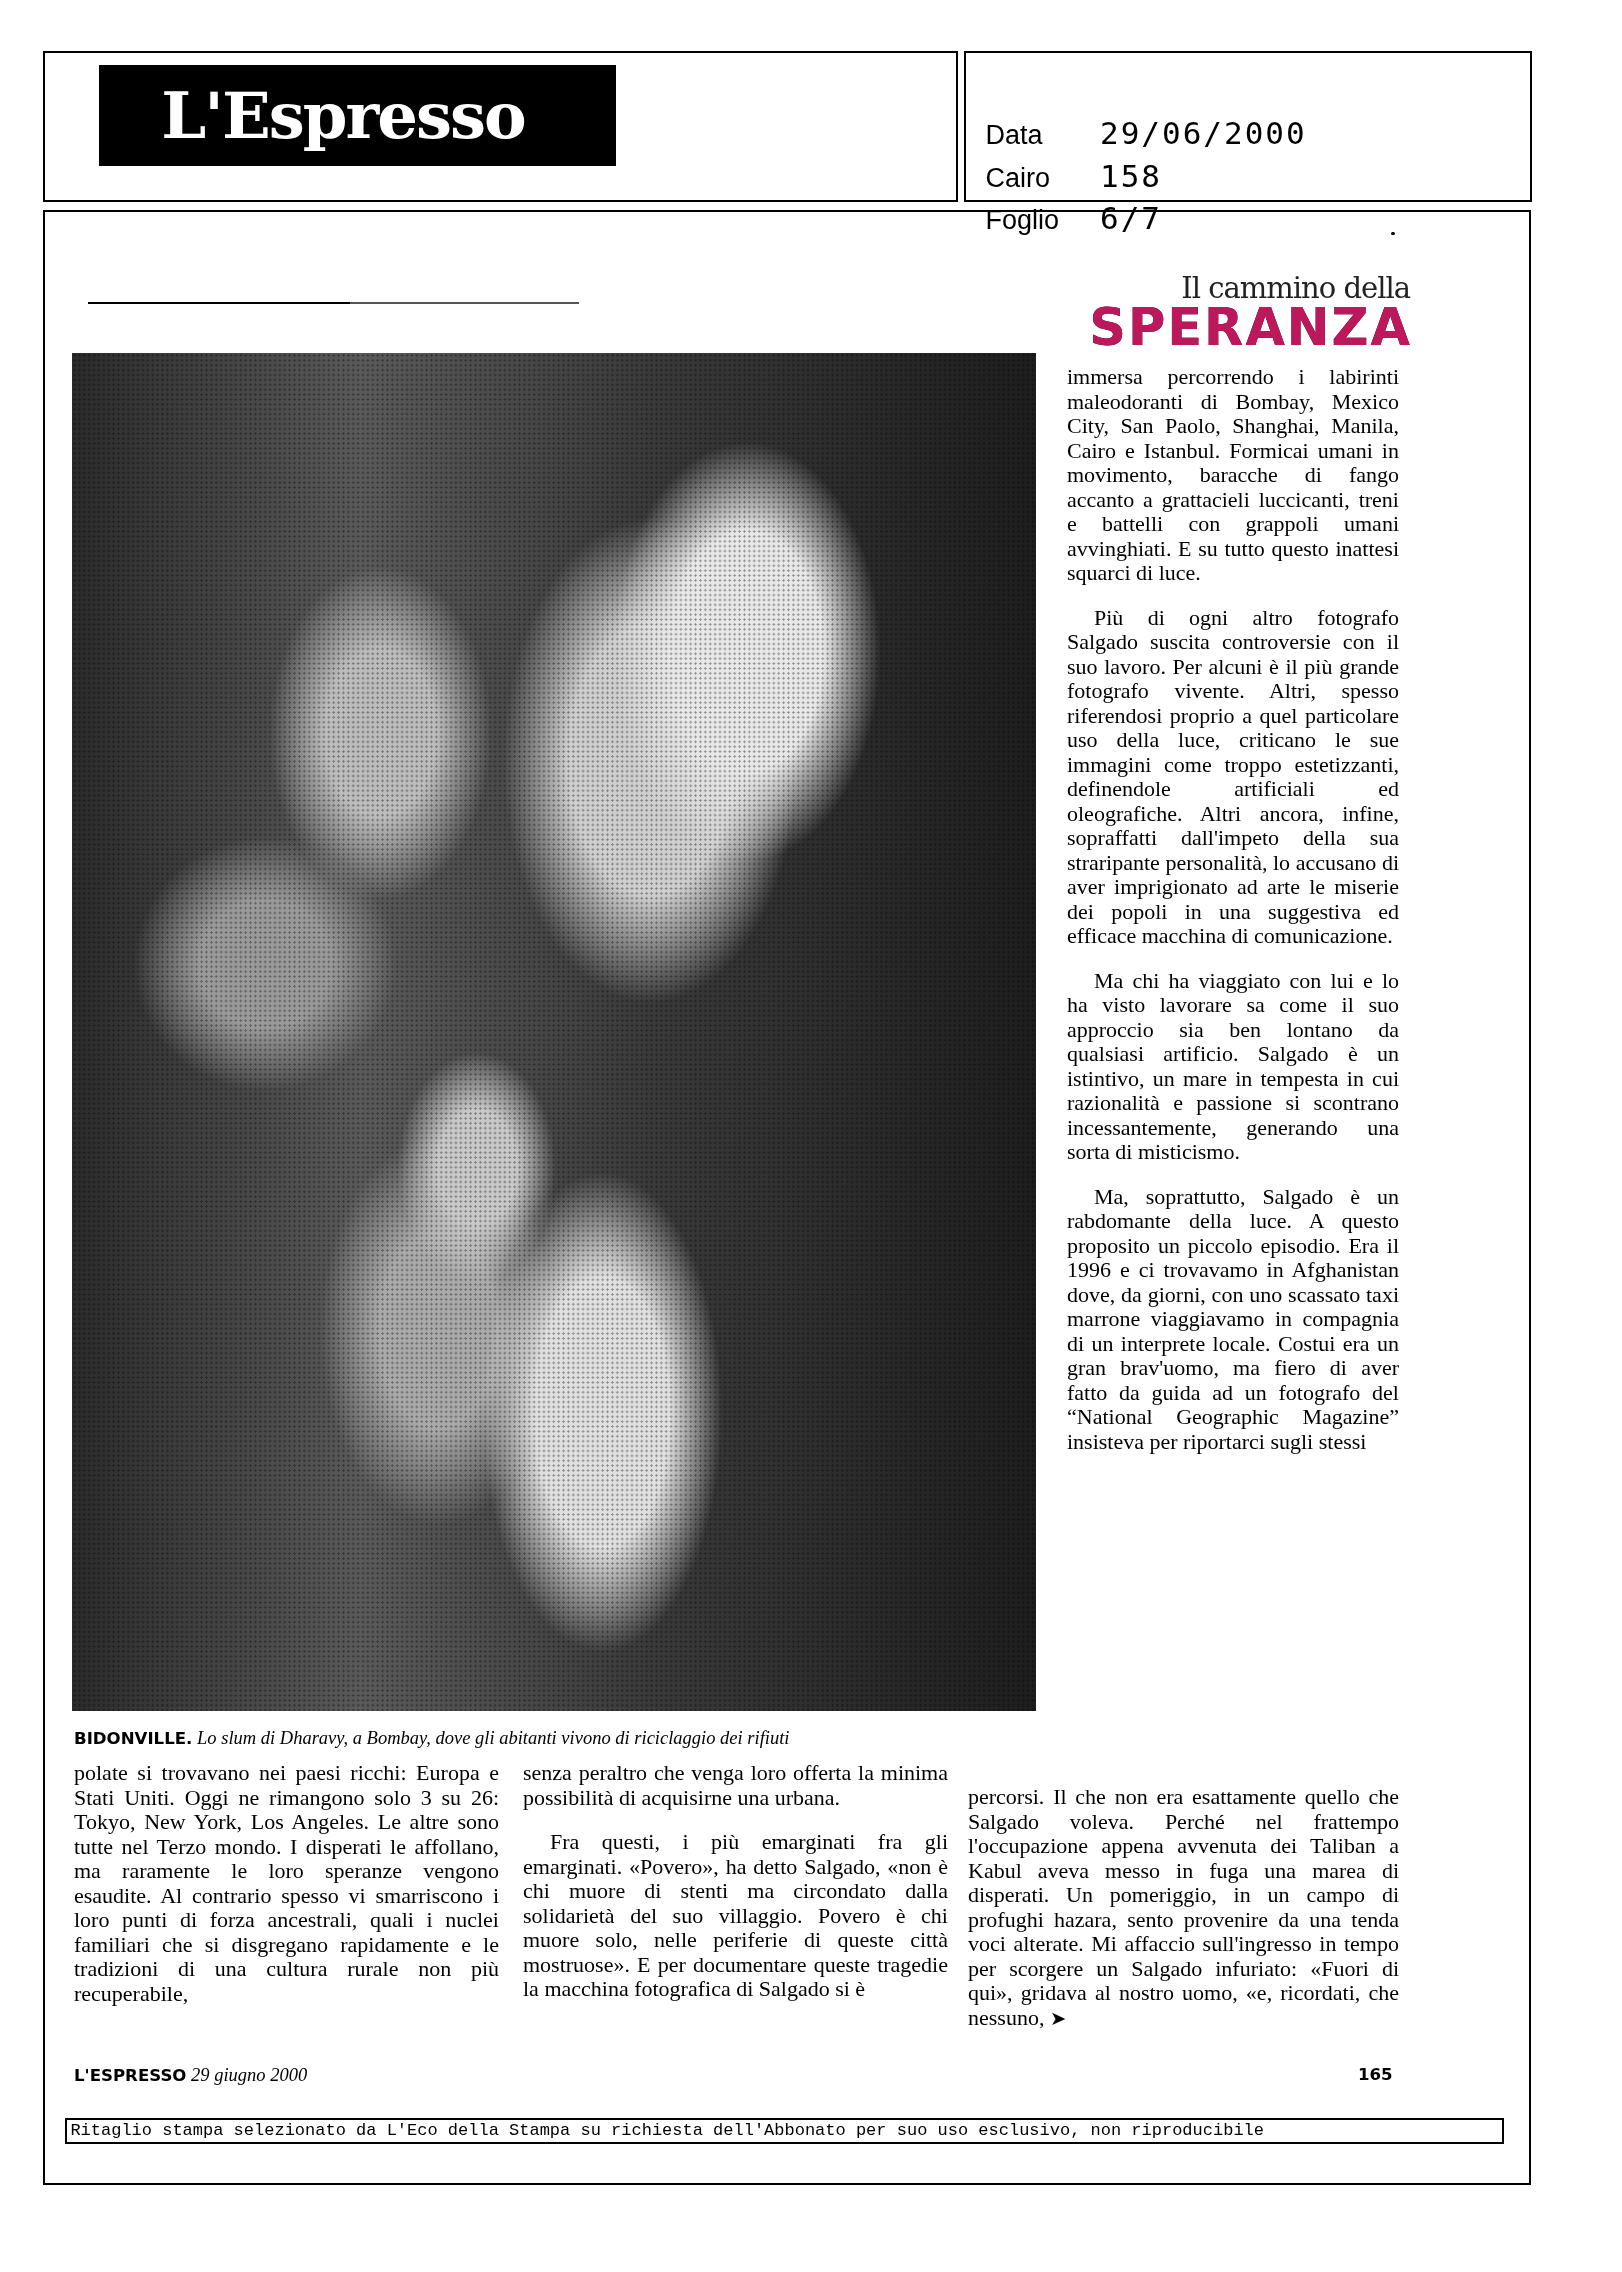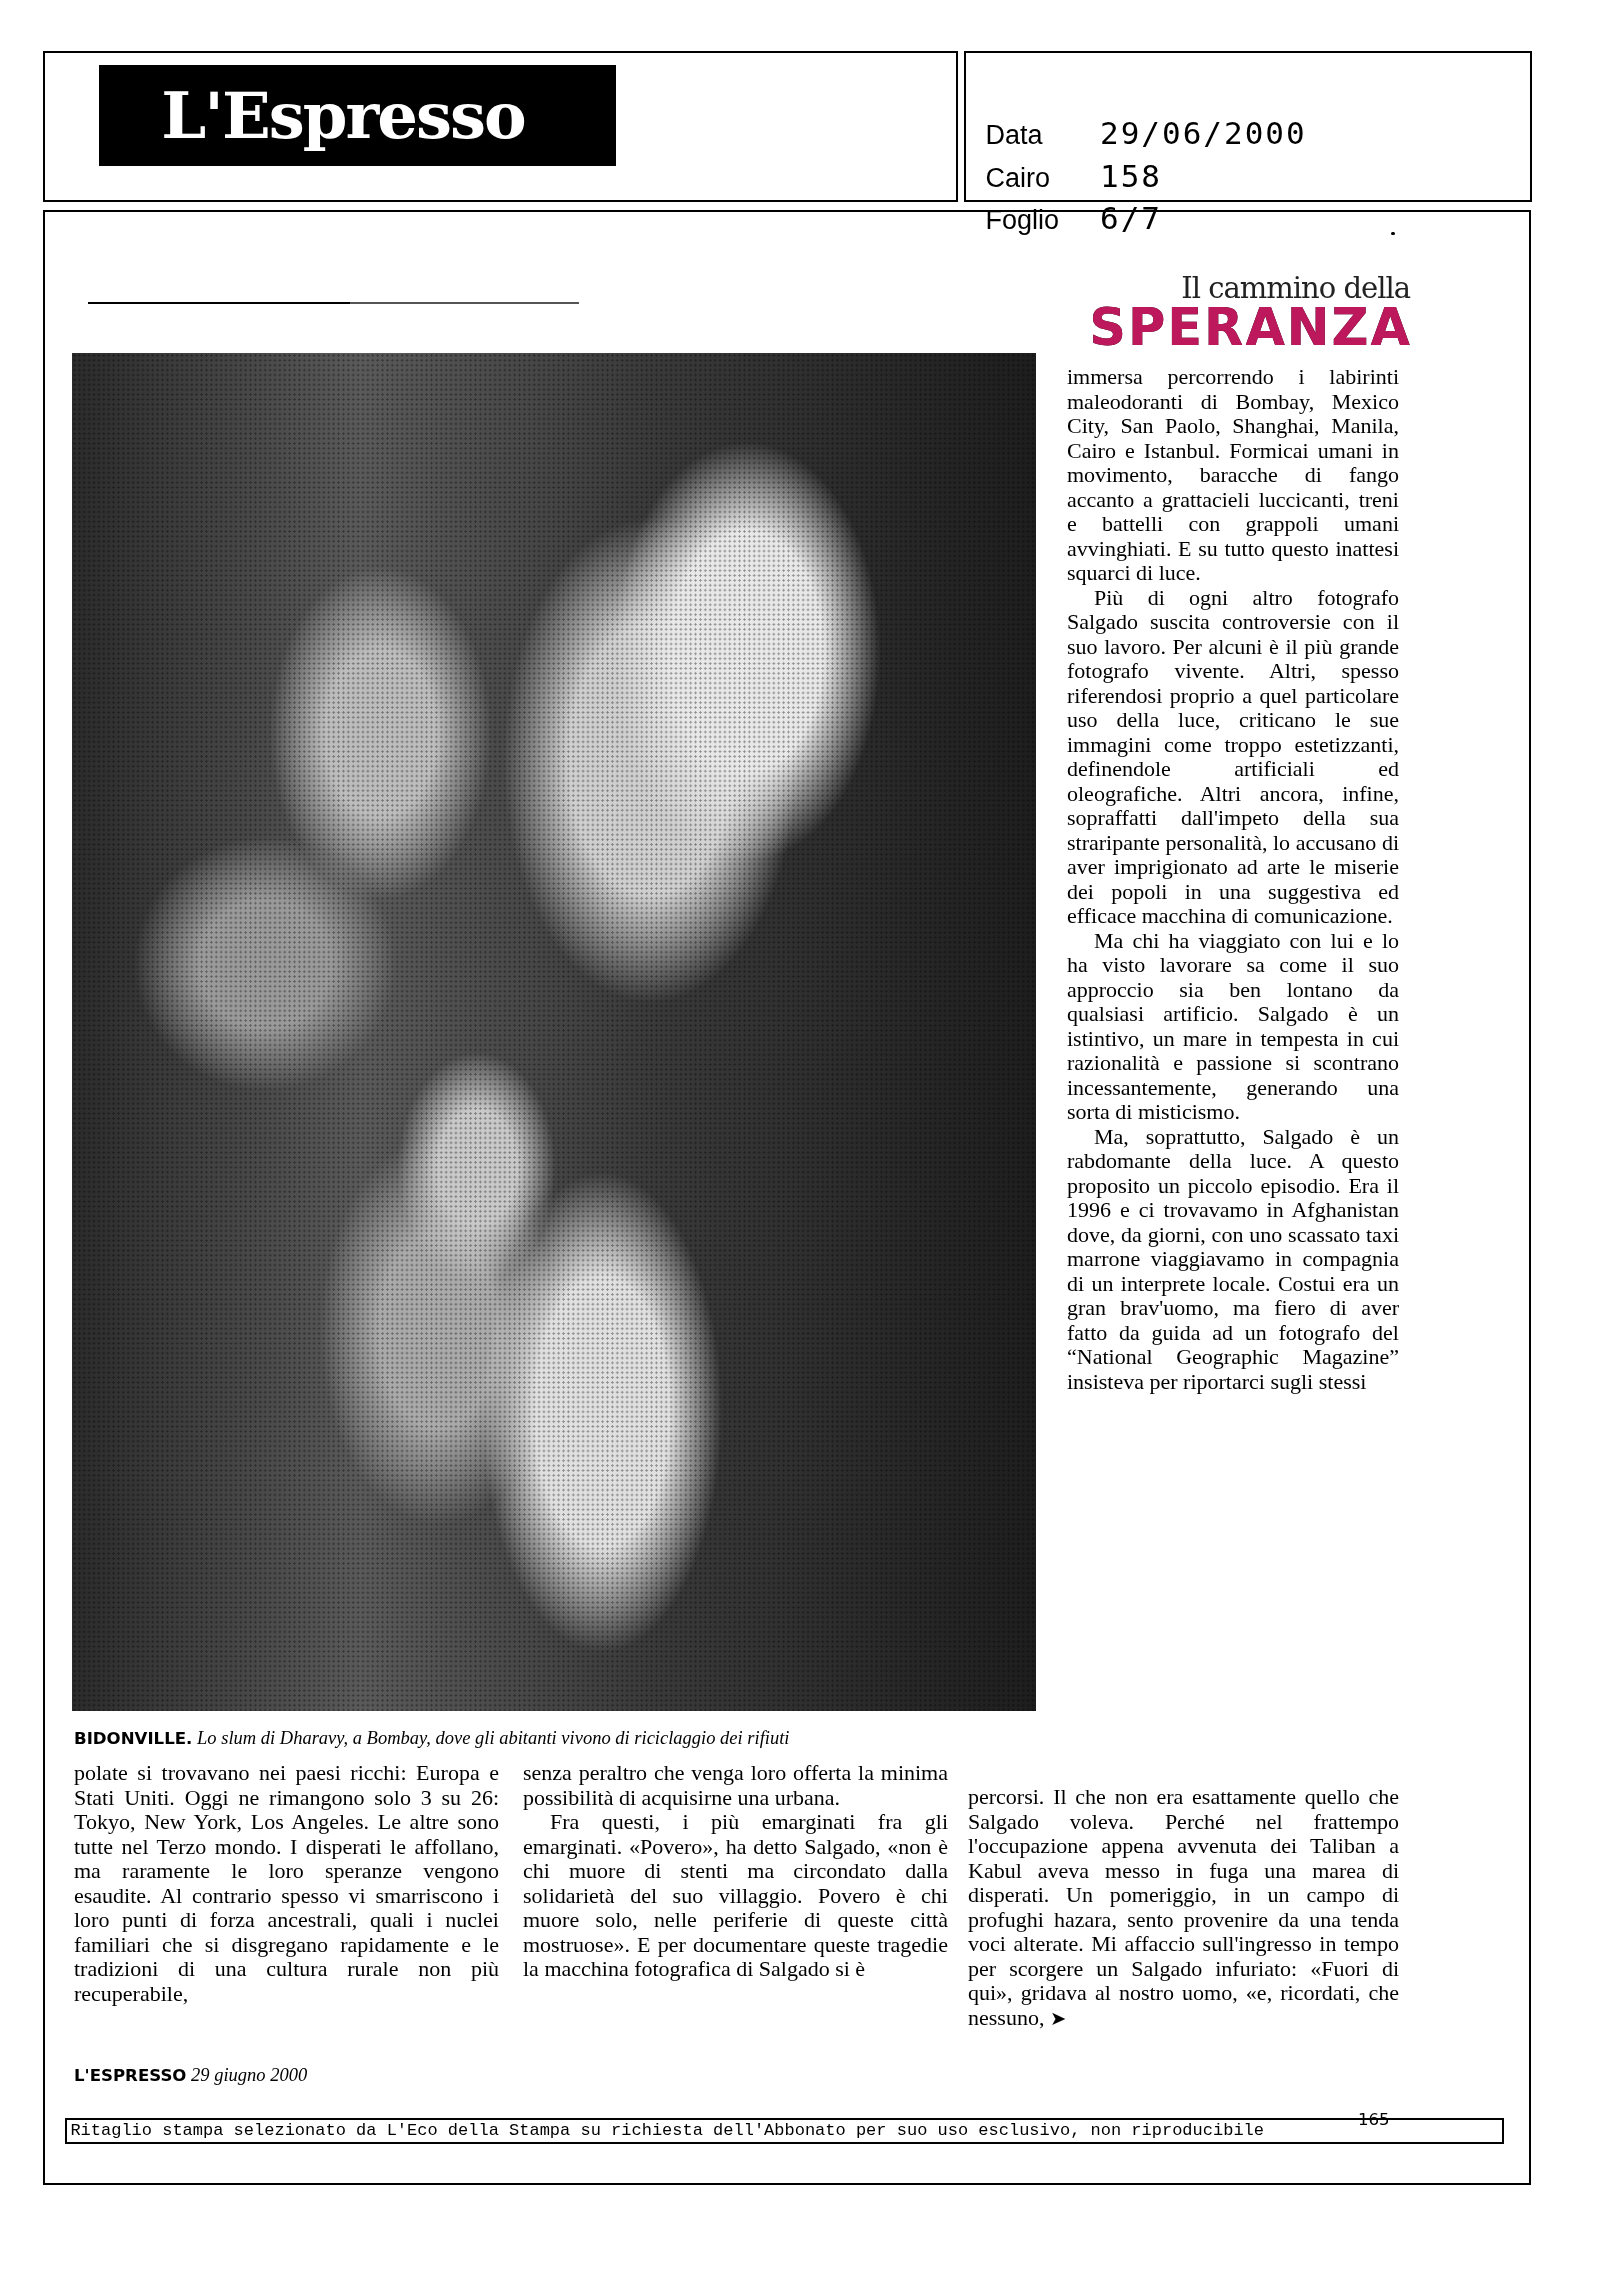--- a/index.html
+++ b/index.html
@@ -45,31 +45,31 @@
   .photo::after { content: ""; position: absolute; inset: 0;
            background-image: radial-gradient(#000 35%, transparent 40%);
            background-size: 4.9px 4.9px; opacity: 0.35; }
 
   .caption { position: absolute; left: 29px; top: 1516px; font-size: 18.5px; white-space: nowrap; }
   .caption-lead { font-family: "DejaVu Sans", sans-serif; font-weight: bold; font-size: 16.6px; }
   .caption-text { font-style: italic; }
 
   .col { position: absolute; font-size: 22px; line-height: 24.5px; text-align: justify; }
   .col p { margin: 0; }
-  .col p.indent { text-indent: 27px; }
+  .col p.indent { text-indent: 27px; margin-top: 20px; }
   .col-right-top { left: 1022px; top: 153px; width: 332px; }
   .col-a { left: 29px; top: 1549px; width: 425px; }
   .col-b { left: 478px; top: 1549px; width: 425px; }
   .col-c { left: 923px; top: 1549px; width: 431px; }
 
   .footer-left { position: absolute; left: 29px; top: 1853px; font-size: 18.5px; }
   .footer-brand { font-family: "DejaVu Sans", sans-serif; font-weight: bold; font-size: 16.6px; }
   .footer-date { font-style: italic; }
-  .page-num { position: absolute; left: 1313px; top: 1898px; font-family: "DejaVu Sans", sans-serif;
-              font-weight: normal; font-size: 16.6px; }
+  .page-num { position: absolute; left: 1313px; top: 1853px; font-family: "DejaVu Sans", sans-serif;
+              font-weight: bold; font-size: 16.6px; }
   .arrow { font-family: "DejaVu Sans", sans-serif; font-size: 19.5px; }
 
   .disclaimer { position: absolute; left: 19.5px; top: 1906px; width: 1432px; height: 21.5px;
                 border: 2px solid #000; font-family: "Liberation Mono", monospace; font-size: 17px;
                 line-height: 21.5px; padding-left: 3.9px; white-space: nowrap; box-sizing: content-box; }
 </style>
 </head>
 <body>
 
 <div class="hdr-left">

